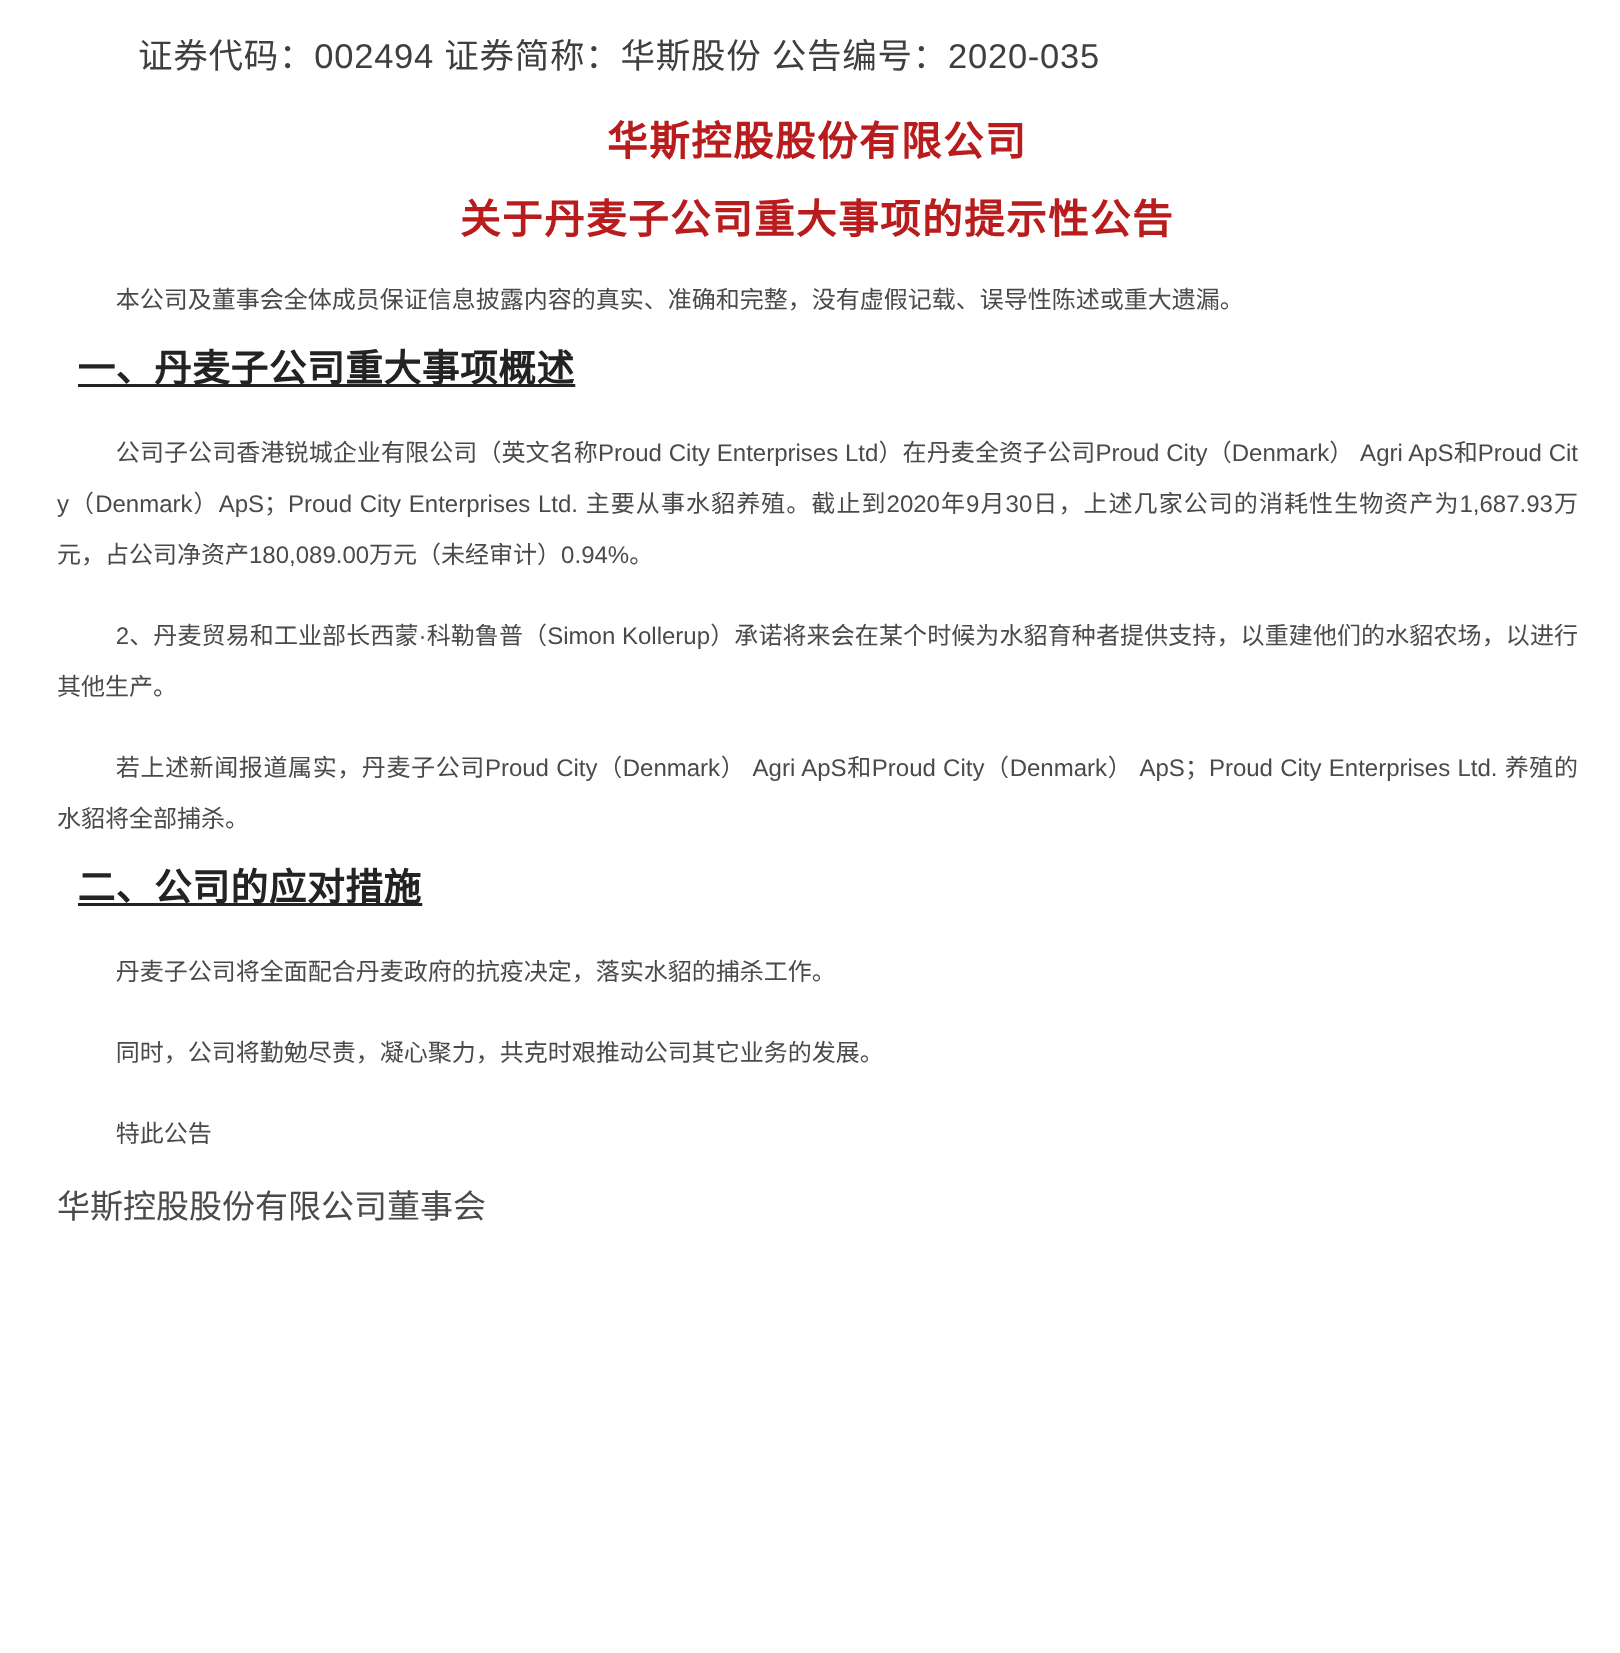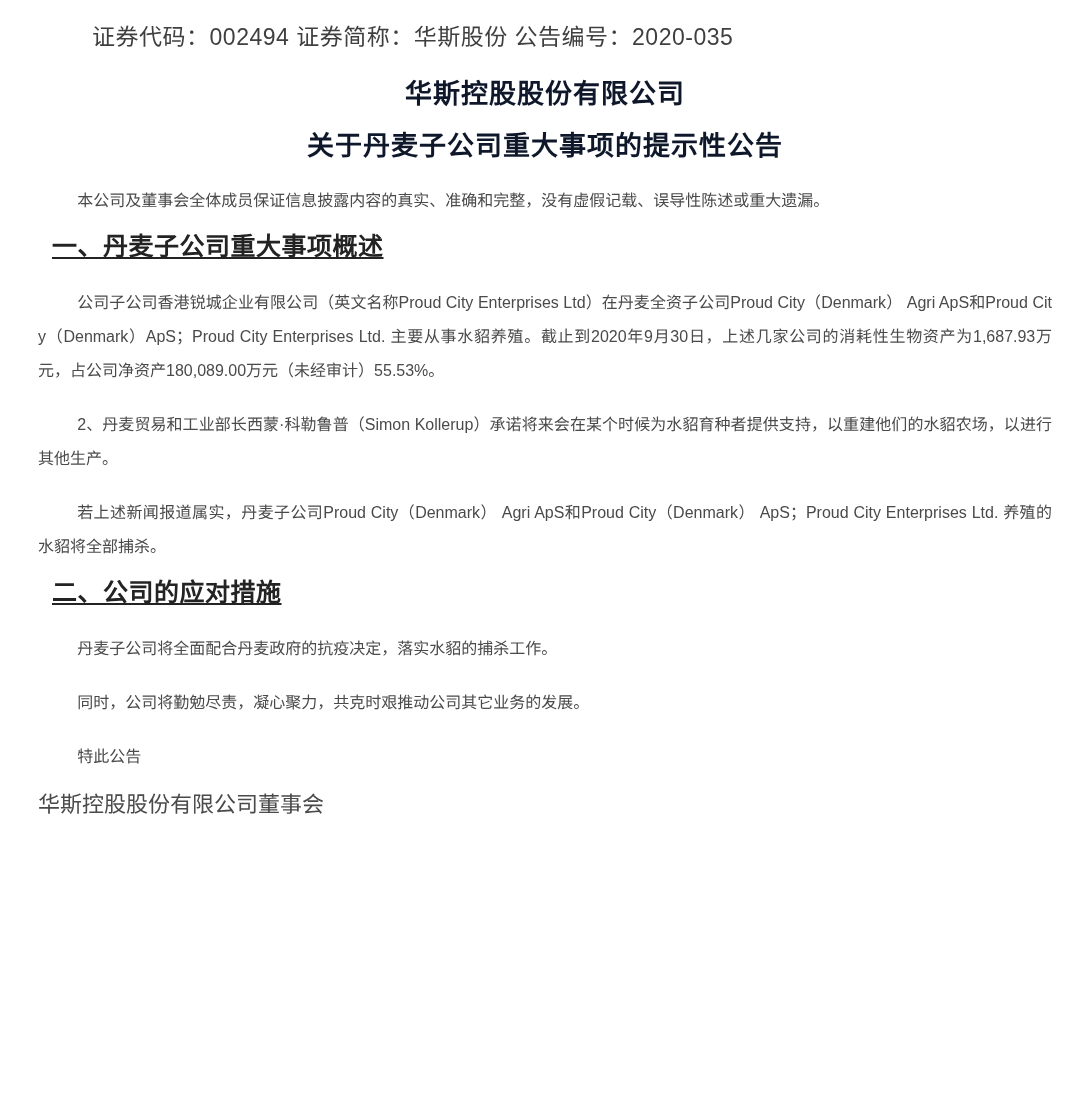--- a/index.html
+++ b/index.html
@@ -26,21 +26,21 @@
     color: #3f3f3f;
     text-indent: 2.35em;
     letter-spacing: 0.5px;
   }
   h1.doc-title {
     margin: 22px 0 0;
     font-size: 27px;
     line-height: 36px;
     font-weight: bold;
     text-align: center;
-    color: #0f172a;
+    color: #b91c1c;
     letter-spacing: 1px;
   }
   h1.doc-subtitle {
     margin-top: 16px;
   }
   h2.section-heading {
     margin: 12px 0 24px;
     padding-left: 14px;
     font-size: 25px;
     line-height: 32px;
@@ -74,21 +74,21 @@
   <p class="info-line">证券代码：002494 证券简称：华斯股份 公告编号：2020-035</p>
 
   <h1 class="doc-title">华斯控股股份有限公司</h1>
 
   <h1 class="doc-title doc-subtitle">关于丹麦子公司重大事项的提示性公告</h1>
 
   <p class="para">本公司及董事会全体成员保证信息披露内容的真实、准确和完整，没有虚假记载、误导性陈述或重大遗漏。</p>
 
   <h2 class="section-heading">一、丹麦子公司重大事项概述</h2>
 
-  <p class="para">公司子公司香港锐城企业有限公司（英文名称Proud City Enterprises Ltd）在丹麦全资子公司Proud City（Denmark） Agri ApS和Proud City（Denmark）ApS；Proud City Enterprises Ltd. 主要从事水貂养殖。截止到2020年9月30日，上述几家公司的消耗性生物资产为1,687.93万元，占公司净资产180,089.00万元（未经审计）55.53%。</p>
+  <p class="para">公司子公司香港锐城企业有限公司（英文名称Proud City Enterprises Ltd）在丹麦全资子公司Proud City（Denmark） Agri ApS和Proud City（Denmark）ApS；Proud City Enterprises Ltd. 主要从事水貂养殖。截止到2020年9月30日，上述几家公司的消耗性生物资产为1,687.93万元，占公司净资产180,089.00万元（未经审计）0.94%。</p>
 
 
 
   <p class="para">2、丹麦贸易和工业部长西蒙·科勒鲁普（Simon Kollerup）承诺将来会在某个时候为水貂育种者提供支持，以重建他们的水貂农场，以进行其他生产。</p>
 
   <p class="para">若上述新闻报道属实，丹麦子公司Proud City（Denmark） Agri ApS和Proud City（Denmark） ApS；Proud City Enterprises Ltd. 养殖的水貂将全部捕杀。</p>
 
   <h2 class="section-heading">二、公司的应对措施</h2>
 
   <p class="para">丹麦子公司将全面配合丹麦政府的抗疫决定，落实水貂的捕杀工作。</p>

